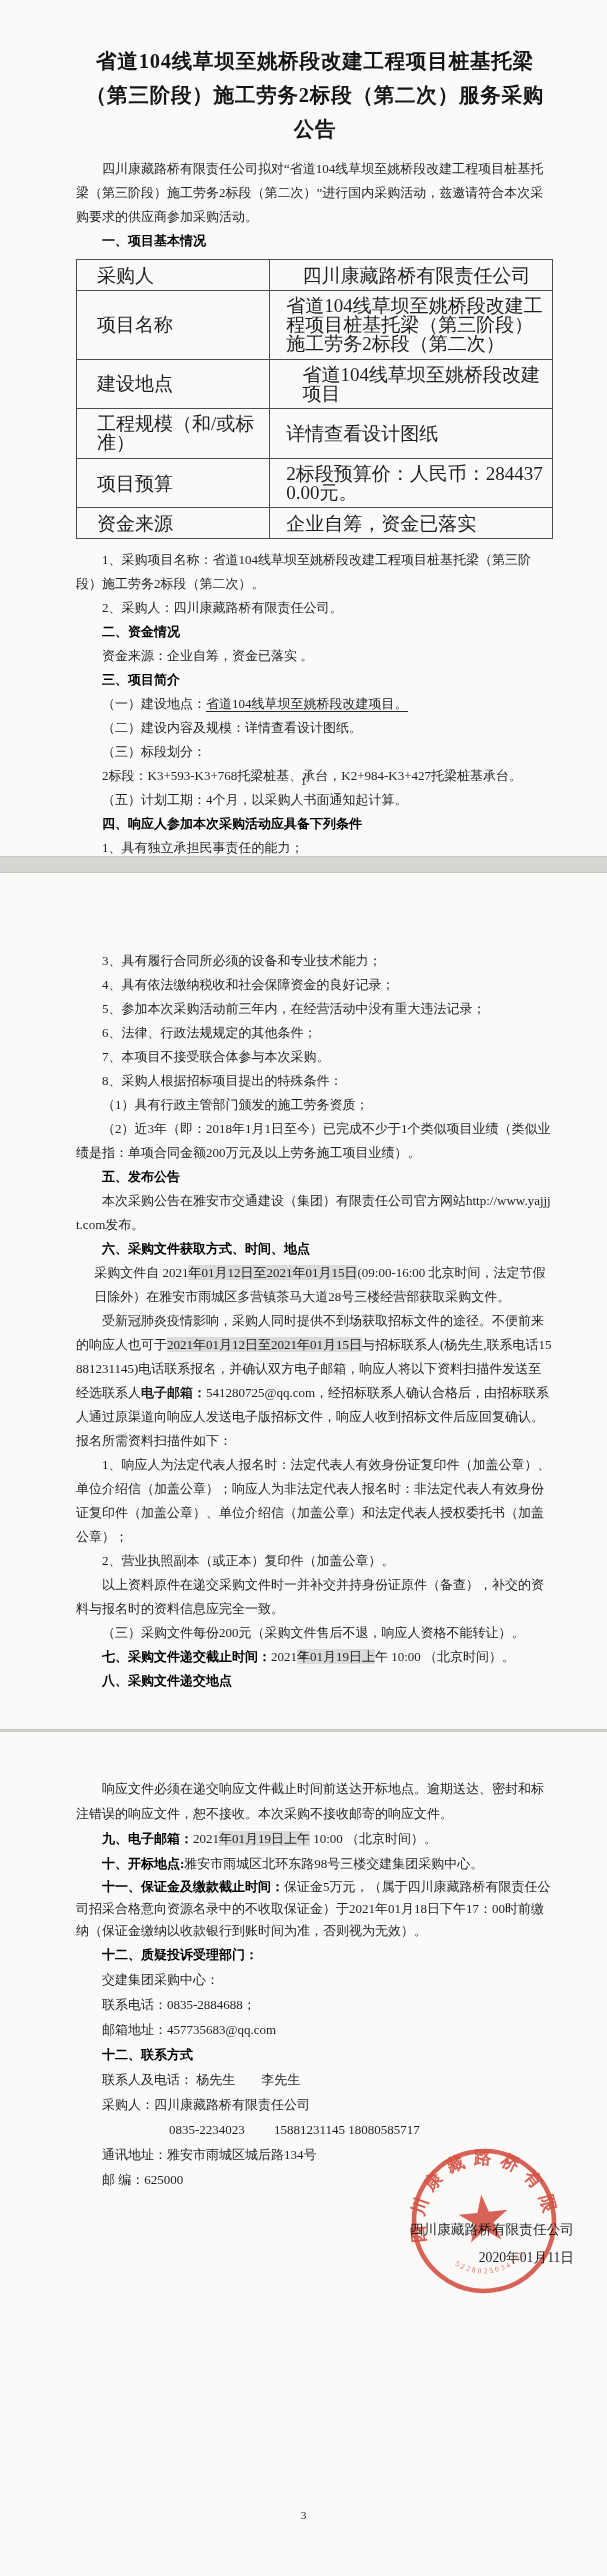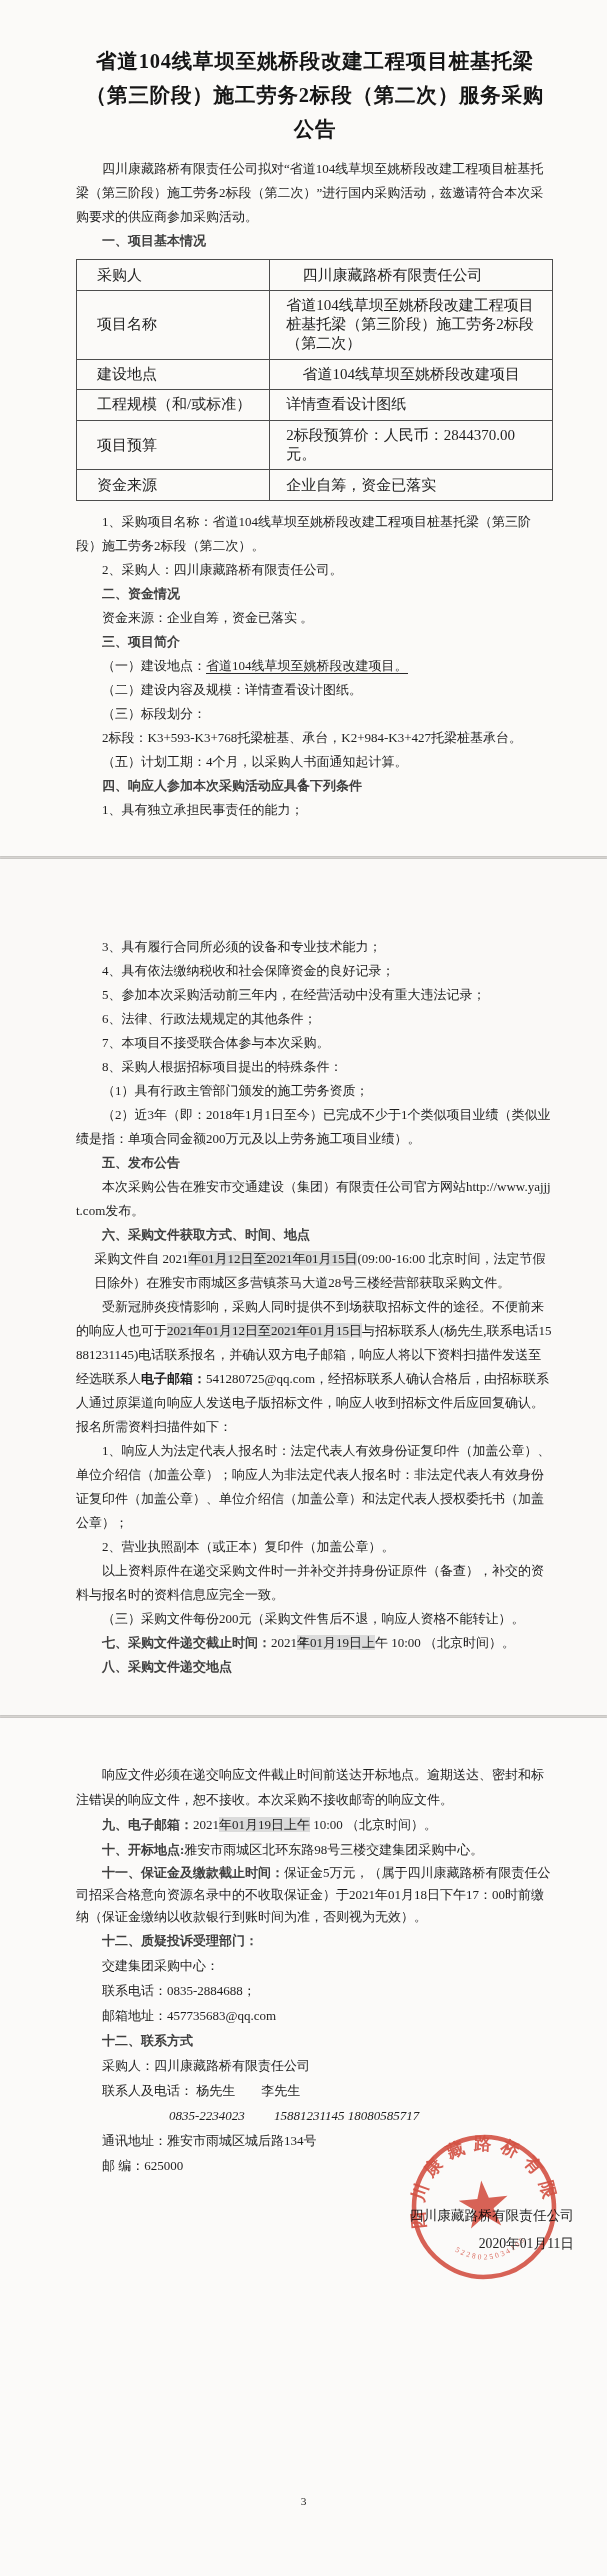--- a/index.html
+++ b/index.html
@@ -10,52 +10,52 @@
     color:#1e1e1e;
   }
   .page{
     position:relative;
     width:607px;
     background:#fbfaf8;
     overflow:hidden;
     box-shadow:0 0 1.5px rgba(0,0,0,.25);
   }
   .page-1{height:856px;}
-  .page-2{height:856px;margin-top:3px;background:#faf9f7;}
+  .page-2{height:856px;margin-top:17px;background:#faf9f7;}
   .page-3{height:858px;margin-top:3px;background:#fbfaf9;}
   .content{padding:0 53px 0 76px;}
   .page-1 .content{padding-top:44px;}
   .page-2 .content{padding-top:76px;}
   .page-3 .content{padding-top:44px;}
   p{margin:0;font-size:13px;line-height:24px;text-indent:2em;word-break:break-all;}
   .page-3 p{line-height:25px;}
   .title{
     font-size:20.5px;font-weight:bold;text-align:center;
     line-height:34px;text-indent:0;letter-spacing:0.8px;
     margin-bottom:10.6px;color:#151515;
   }
-  .h{font-weight:bold;color:#404040;}
+  .h{font-weight:bold;color:#000000;}
   .doc-table{
     border-collapse:collapse;table-layout:fixed;
     width:477px;margin:6.8px 0 9px 0;
   }
   .doc-table td{
     border:1.1px solid #4d4d4d;
-    font-size:15px;line-height:19px;
+    font-size:19px;line-height:19px;
     padding:5.3px 7.6px 5.3px 20px;
     vertical-align:middle;word-break:break-all;
   }
   .doc-table td.lbl{width:164px;}
   .doc-table td.val{padding-left:16.7px;}
   .doc-table td.val-center{padding-left:33px;}
   .u{border-bottom:1.1px solid #2a2a2a;}
   .hl{background:#dbdbdb;}
   .block-indent{margin-left:1.4em;text-indent:0;}
   .tight{line-height:22px !important;}
-  .indent-deep{text-indent:0;padding-left:93px;font-style:italic;}
+  .indent-deep{text-indent:0;padding-left:93px;}
   .pagenum{
     position:absolute;bottom:67px;left:0;width:100%;
     text-align:center;font-size:11.4px;text-indent:0;line-height:13.7px;
   }
   .sign-block{
     position:absolute;top:484px;right:33px;
     text-align:right;font-size:13.7px;line-height:28px;
     text-indent:0;z-index:1;
   }
   .seal{
@@ -155,22 +155,22 @@
   <div class="content">
     <p>响应文件必须在递交响应文件截止时间前送达开标地点。逾期送达、密封和标注错误的响应文件，恕不接收。本次采购不接收邮寄的响应文件。</p>
     <p><span class="h">九、电子邮箱：</span><span>2021</span><span class="hl">年01月19日上午</span><span> 10:00 （北京时间）。</span></p>
     <p><span class="h">十、开标地点:</span><span>雅安市雨城区北环东路98号三楼交建集团采购中心。</span></p>
     <p class="tight"><span class="h">十一、保证金及缴款截止时间：</span><span>保证金5万元，（属于四川康藏路桥有限责任公司招采合格意向资源名录中的不收取保证金）于2021年01月18日下午17：00时前缴纳（保证金缴纳以收款银行到账时间为准，否则视为无效）。</span></p>
     <p class="h">十二、质疑投诉受理部门：</p>
     <p>交建集团采购中心：</p>
     <p>联系电话：0835-2884688；</p>
     <p>邮箱地址：457735683@qq.com</p>
     <p class="h">十二、联系方式</p>
+    <p>联系人及电话：  杨先生　　李先生</p>
     <p>采购人：四川康藏路桥有限责任公司</p>
-    <p>联系人及电话：  杨先生　　李先生</p>
     <p class="indent-deep">0835-2234023　　 15881231145  18080585717</p>
     <p>通讯地址：雅安市雨城区城后路134号</p>
     <p>邮  编：625000</p>
   </div>
 
   <div class="sign-block">
     <div>四川康藏路桥有限责任公司</div>
     <div>2020年01月11日</div>
   </div>
 

